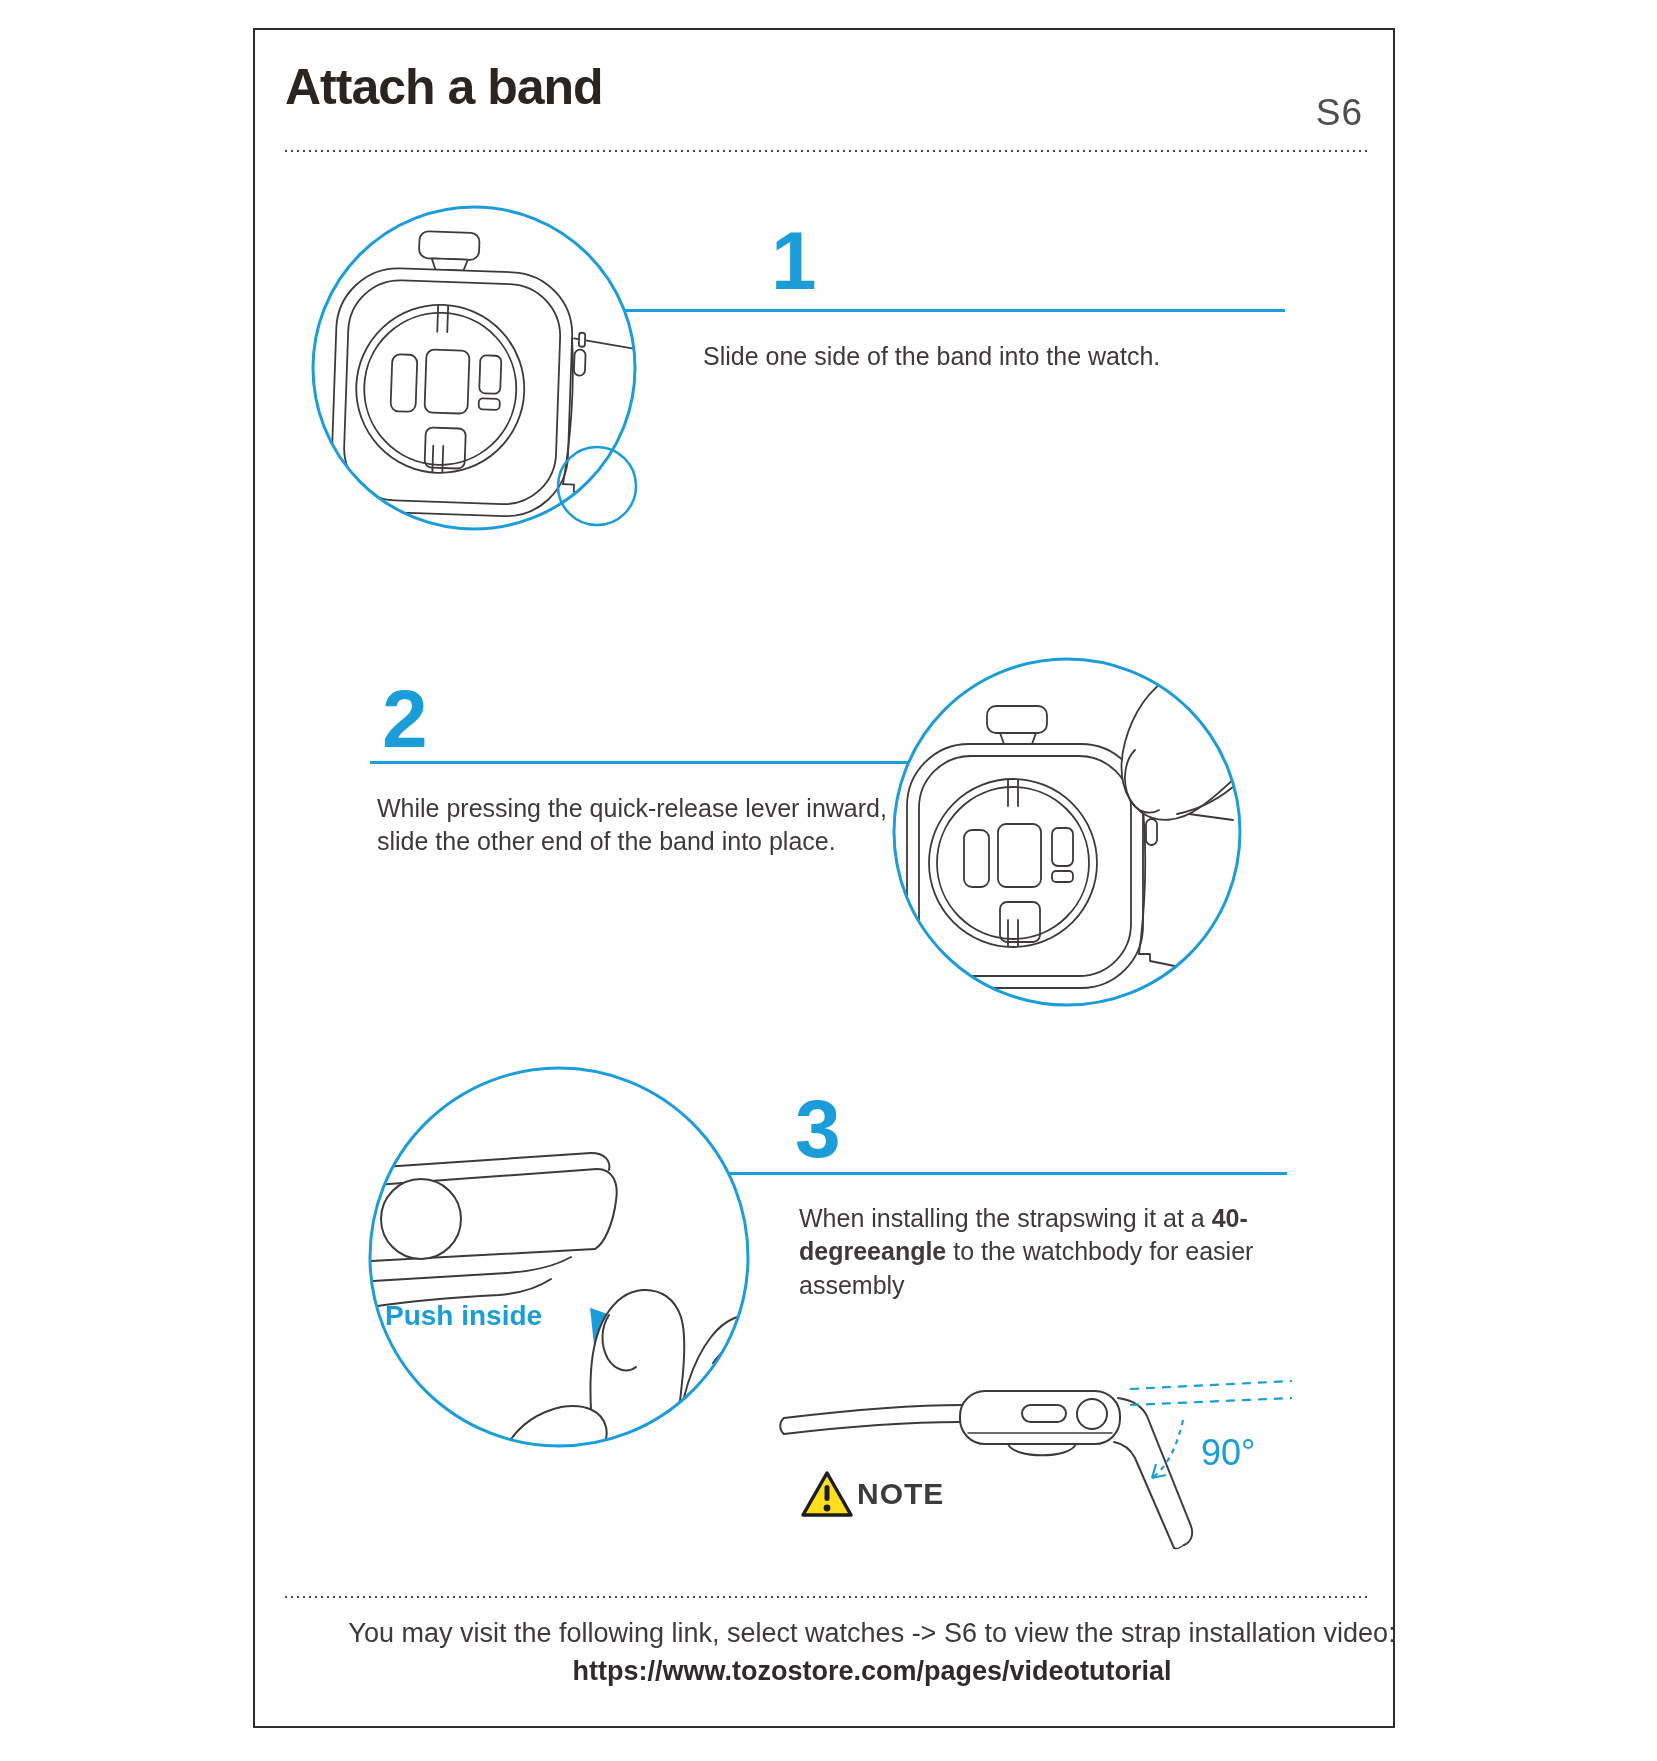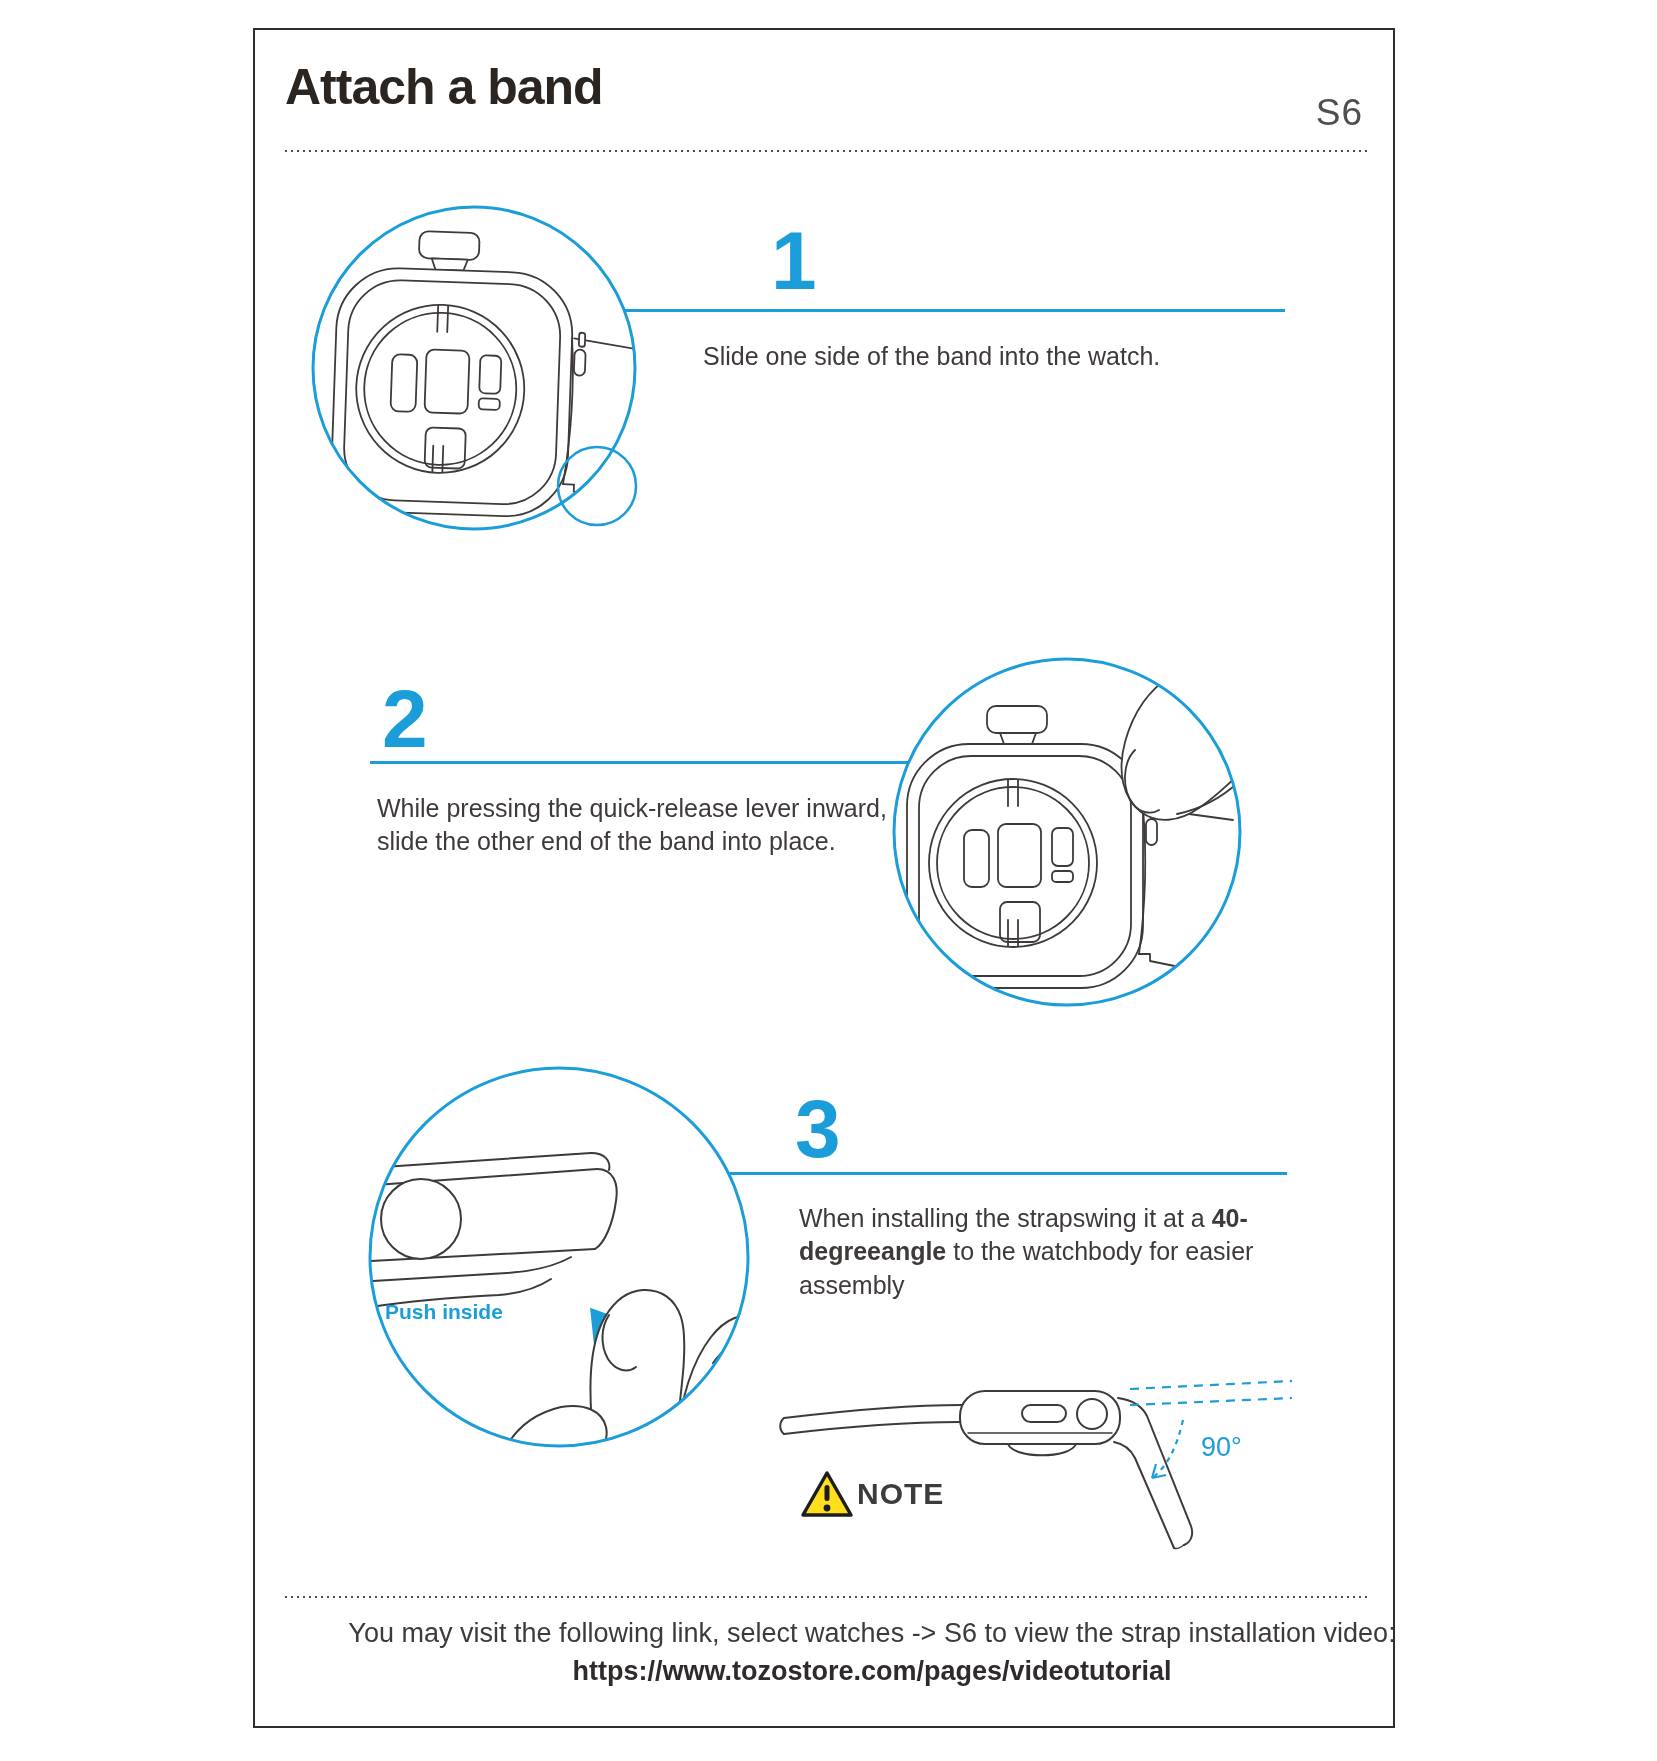--- a/index.html
+++ b/index.html
@@ -19,22 +19,22 @@
   }
   .model{right:30px;top:62px;font-size:37px;font-weight:400;color:#4f4f4f;letter-spacing:1px;}
   .dots{
     height:2px;
     background-image:repeating-linear-gradient(to right,#4a4a4a 0 2px,transparent 2px 6px);
   }
   .step-num{font-size:82px;line-height:1;font-weight:700;color:var(--accent);}
   .rule{height:3px;background:var(--accent);}
   .step-text{font-size:25px;line-height:1.33;color:var(--ink);}
   .bold{font-weight:700;}
-  .callout{font-size:21px;font-weight:700;color:var(--accent);white-space:nowrap;}
-  .angle{font-size:27px;font-weight:400;color:var(--accent);white-space:nowrap;}
+  .callout{font-size:28px;font-weight:700;color:var(--accent);white-space:nowrap;}
+  .angle{font-size:36px;font-weight:400;color:var(--accent);white-space:nowrap;}
   .note-row{display:flex;align-items:center;gap:3px;}
   .note-label{font-size:30px;font-weight:700;color:#3c3c3c;letter-spacing:1px;}
   .footer-line{left:0;width:100%;text-align:center;font-size:27px;color:var(--ink);margin-left:48px;}
   .footer-link{font-weight:700;color:#2f2b2a;}
   svg{display:block;}
 </style>
 </head>
 <body>
 
 <svg width="0" height="0" style="position:absolute" aria-hidden="true">

